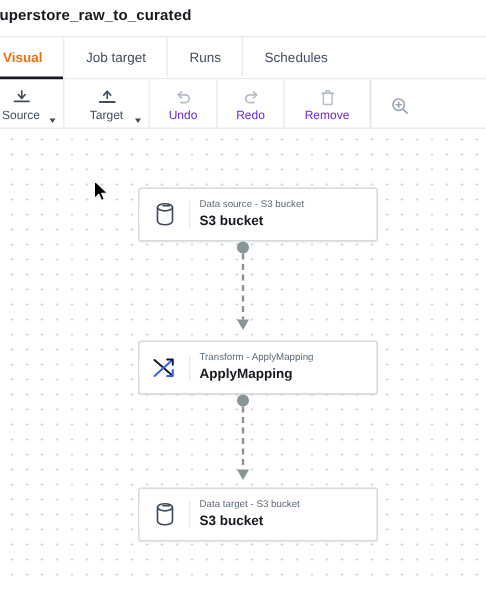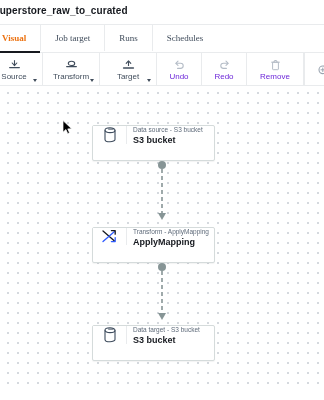--- a/index.html
+++ b/index.html
@@ -45,21 +45,20 @@
 
   
   .tabstrip {
     position: absolute;
     left: 0; top: 25px;
     width: 324px;
     height: 28px;
     box-sizing: border-box;
     background: #ffffff;
     border-bottom: 1px solid #e9ebed;
-    font-family: Liberation Serif, serif;
   }
   .tabs {
     position: absolute;
     left: -12px;
     top: 0;
     height: 28px;
     display: flex;
     align-items: stretch;
   }
   .tab {
@@ -156,28 +155,28 @@
     overflow: hidden;
     background-color: #ffffff;
     background-image: radial-gradient(#d5d9de 0.9px, transparent 0.9px);
     background-size: 10px 10px;
     background-position: 3px 2px;
   }
 
   
   .node {
     position: absolute;
-    width: 123px;
+    width: 160px;
     height: 36px;
     box-sizing: border-box;
     background: #ffffff;
     border: 1px solid #d5dbdb;
     border-radius: 2px;
     display: flex;
-    align-items: flex-start;
+    align-items: center;
     box-shadow: 0 1px 1px rgba(0,0,0,0.05);
     cursor: pointer;
   }
   .node-ico {
     width: 33px;
     display: flex;
     align-items: center;
     justify-content: center;
     border-right: 1px solid #e9ebed;
     background: #ffffff;
@@ -259,30 +258,20 @@
           <svg width="13" height="12" viewBox="0 0 13 12">
             <path d="M6.5 1.2 V6" stroke="#414d5c" stroke-width="1.1" fill="none"></path>
             <path d="M4.2 4 L6.5 6.6 L8.8 4" stroke="#414d5c" stroke-width="1.1" fill="none" stroke-linejoin="round" stroke-linecap="round"></path>
             <path d="M1.6 8.6 H11.4" stroke="#414d5c" stroke-width="1.1" fill="none" stroke-linecap="round"></path>
           </svg>
         </span>
         <span class="tool-label">Source</span>
         <span class="caret"></span>
       </div>
 
-      <div class="tool">
-        <span class="tool-ico">
-          <svg width="13" height="12" viewBox="0 0 13 12">
-            <ellipse cx="6.5" cy="4.4" rx="3.2" ry="2.1" stroke="#414d5c" stroke-width="1.1" fill="none"></ellipse>
-            <path d="M1.6 7.6 H11.4" stroke="#414d5c" stroke-width="1.1" fill="none" stroke-linecap="round"></path>
-          </svg>
-        </span>
-        <span class="tool-label">Transform</span>
-        <span class="caret"></span>
-      </div>
 
       <div class="tool">
         <span class="tool-ico">
           <svg width="13" height="12" viewBox="0 0 13 12">
             <path d="M6.5 7 V2.2" stroke="#414d5c" stroke-width="1.1" fill="none"></path>
             <path d="M4.2 4.4 L6.5 1.8 L8.8 4.4" stroke="#414d5c" stroke-width="1.1" fill="none" stroke-linejoin="round" stroke-linecap="round"></path>
             <path d="M1.6 9 H11.4" stroke="#414d5c" stroke-width="1.4" fill="none" stroke-linecap="round"></path>
           </svg>
         </span>
         <span class="tool-label">Target</span>

